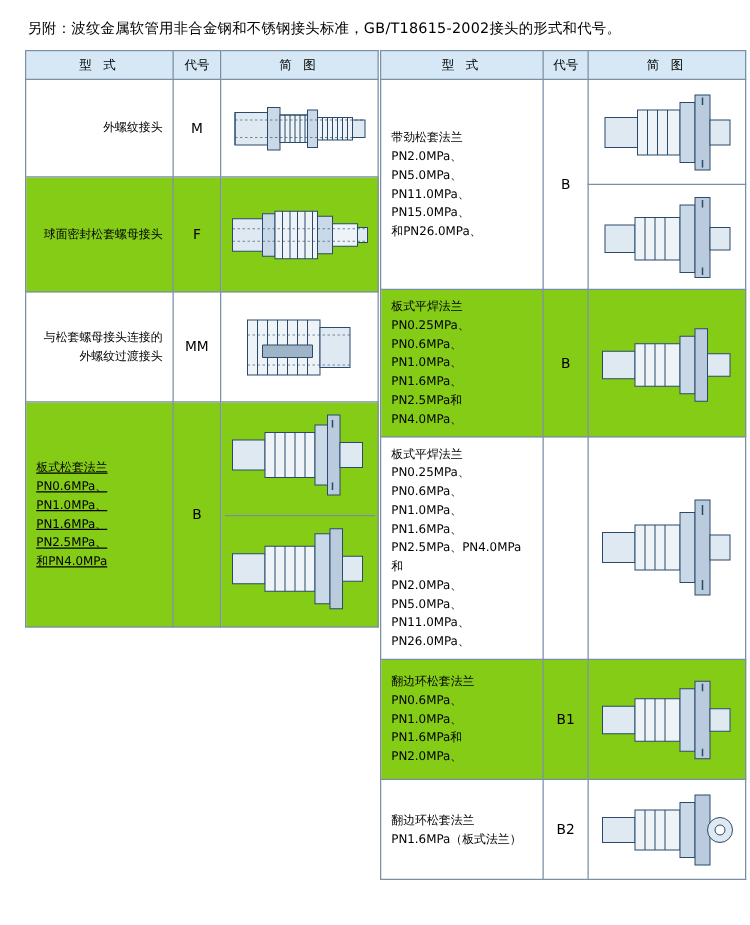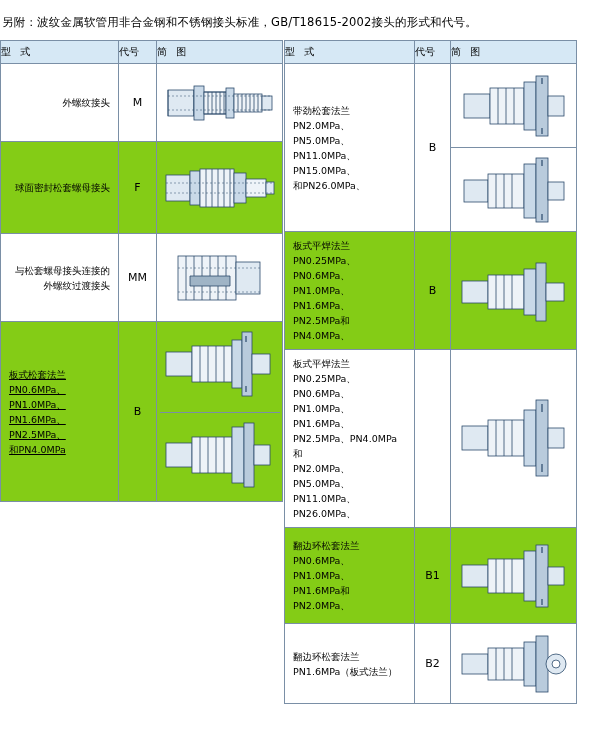--- a/index.html
+++ b/index.html
@@ -3,21 +3,21 @@
 <meta charset="utf-8">
 <style>
   html,body{margin:0;padding:0;}
   body{
     width:600px;height:740px;
     background:#ffffff;
     font-family:"DejaVu Sans","Liberation Sans",sans-serif;
     color:#111;
     overflow:hidden;
   }
-  .page{position:relative;width:552px;height:740px;box-sizing:border-box;padding:14px 12px 0 0;}
+  .page{position:relative;width:552px;height:740px;box-sizing:border-box;padding:14px 12px 0 20px;}
   .title{
     font-size:11.5px;
     line-height:16px;
     color:#000;
     margin:0 0 10px 2px;
     letter-spacing:0.2px;
     white-space:nowrap;
   }
   .tables{
     display:flex;
@@ -33,21 +33,21 @@
   th,td{
     border:1px solid #7a8fa6;
     padding:0;
     vertical-align:middle;
     font-size:9.5px;
     color:#000;
   }
   thead th{
     background:#d6e8f5;
     height:22px;
-    text-align:left;
+    text-align:center;
     font-weight:normal;
     font-size:10px;
     letter-spacing:3px;
   }
   .c-code{text-align:center;font-size:11px;}
   .c-fig{background:#ffffff;}
   td.txt{
     padding:6px 8px;
     line-height:15px;
   }

